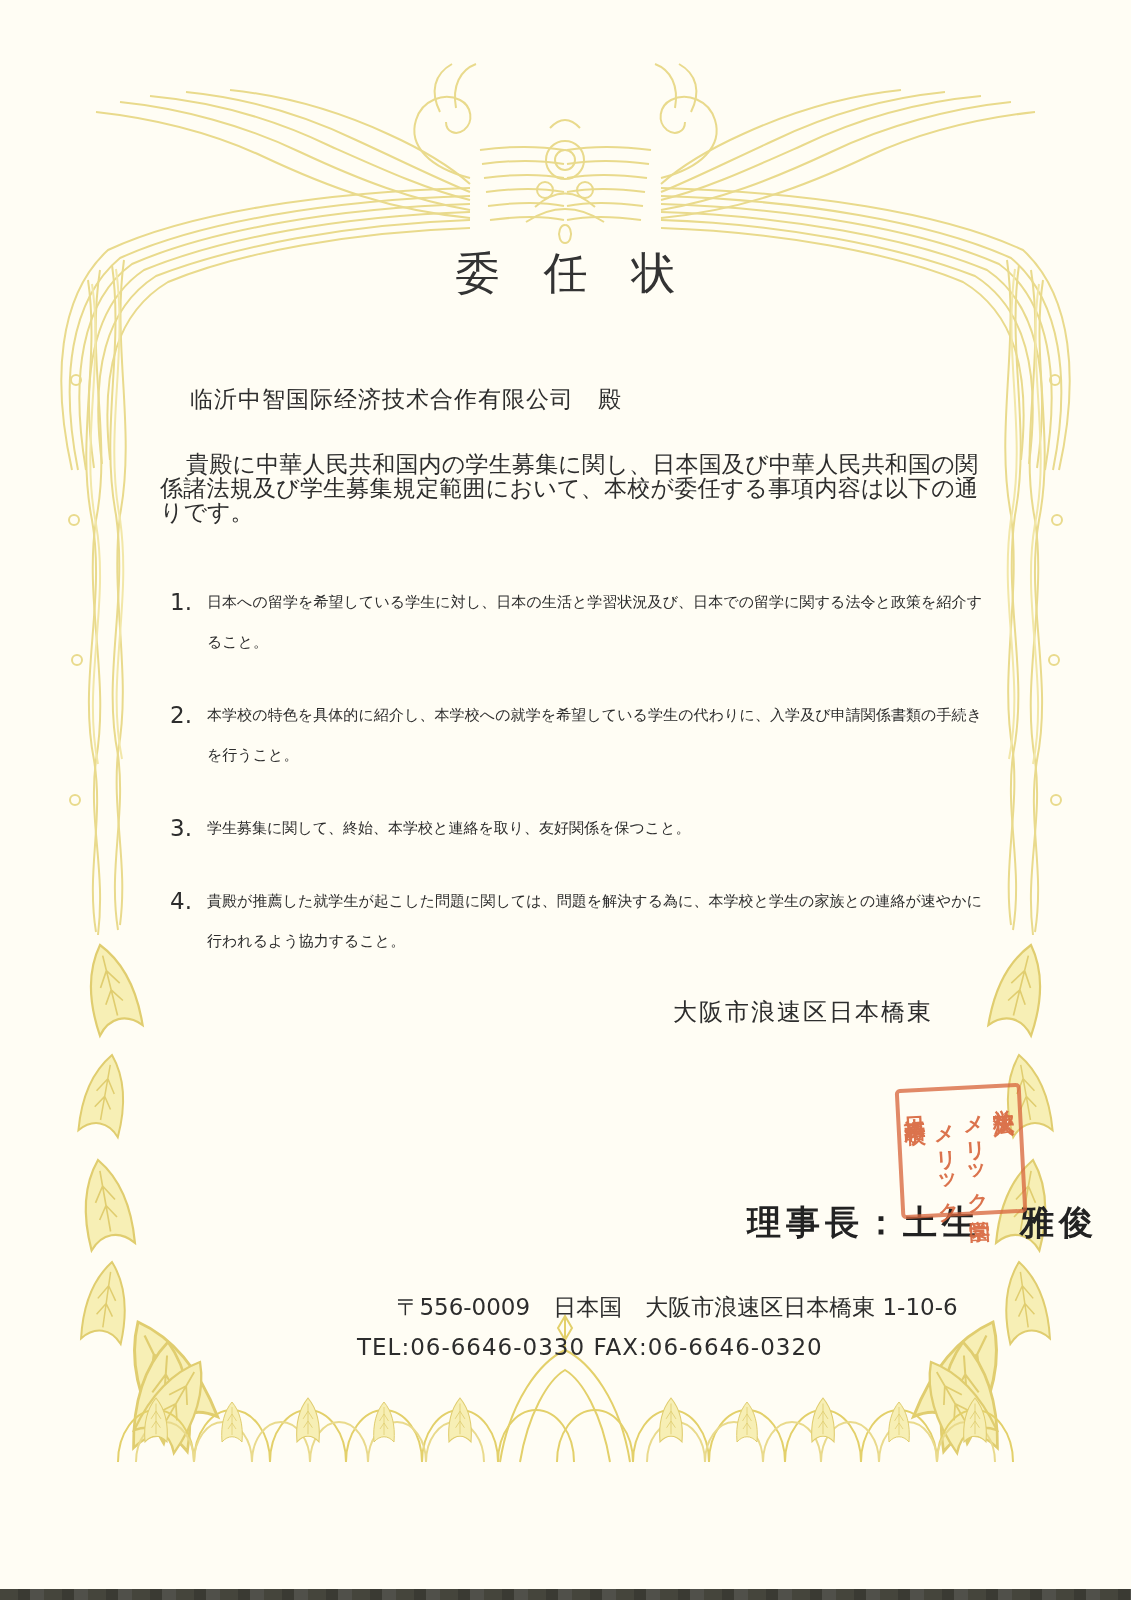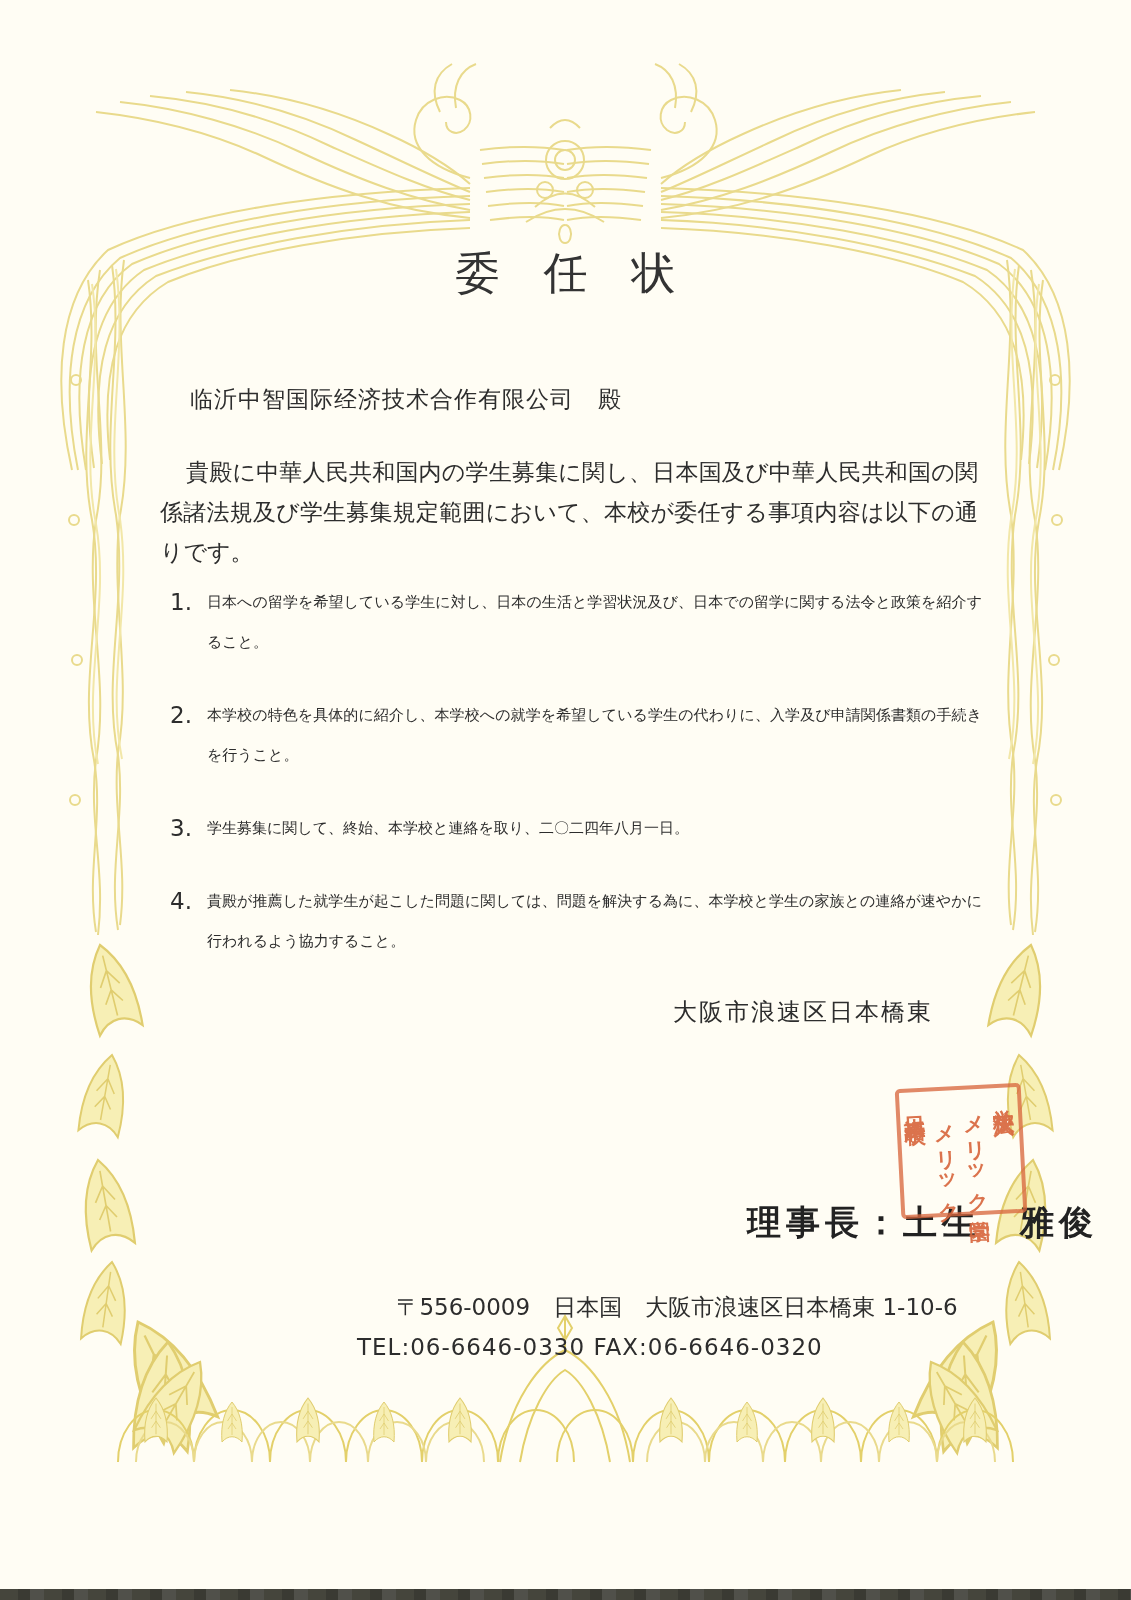--- a/index.html
+++ b/index.html
@@ -18,21 +18,21 @@
     position:absolute;top:244px;left:0;width:100%;
     text-align:center;font-size:44px;color:#333;
     font-weight:400;white-space:pre;
   }
   .addressee{
     position:absolute;top:384px;left:190px;
     font-size:23px;letter-spacing:1px;font-weight:500;
   }
   .intro{
     position:absolute;top:452px;left:160px;width:818px;
-    font-size:23px;line-height:40px;text-align:justify;
+    font-size:23px;line-height:24px;text-align:justify;
     text-indent:26px;font-weight:500;
   }
   .items{position:absolute;top:582px;left:170px;width:812px;}
   .item{display:flex;margin-bottom:33px;}
   .item .num{width:37px;flex:0 0 37px;font-size:23px;line-height:40px;}
   .item .txt{flex:1;font-size:15px;line-height:40px;text-align:justify;font-weight:500;}
   .date-line{
     position:absolute;top:996px;right:198px;
     font-size:24px;letter-spacing:2px;font-weight:500;
   }
@@ -183,21 +183,21 @@
       <div class="item">
         <span class="num">1.</span>
         <span class="txt">日本への留学を希望している学生に対し、日本の生活と学習状況及び、日本での留学に関する法令と政策を紹介すること。</span>
       </div>
       <div class="item">
         <span class="num">2.</span>
         <span class="txt">本学校の特色を具体的に紹介し、本学校への就学を希望している学生の代わりに、入学及び申請関係書類の手続きを行うこと。</span>
       </div>
       <div class="item">
         <span class="num">3.</span>
-        <span class="txt">学生募集に関して、終始、本学校と連絡を取り、二〇二四年八月一日。</span>
+        <span class="txt">学生募集に関して、終始、本学校と連絡を取り、友好関係を保つこと。</span>
       </div>
       <div class="item">
         <span class="num">4.</span>
         <span class="txt">貴殿が推薦した就学生が起こした問題に関しては、問題を解決する為に、本学校と学生の家族との連絡が速やかに行われるよう協力すること。</span>
       </div>
     </div>
 
     <div class="date-line">大阪市浪速区日本橋東</div>
 
     <div class="sig-director">理事長：土生　雅俊</div>

